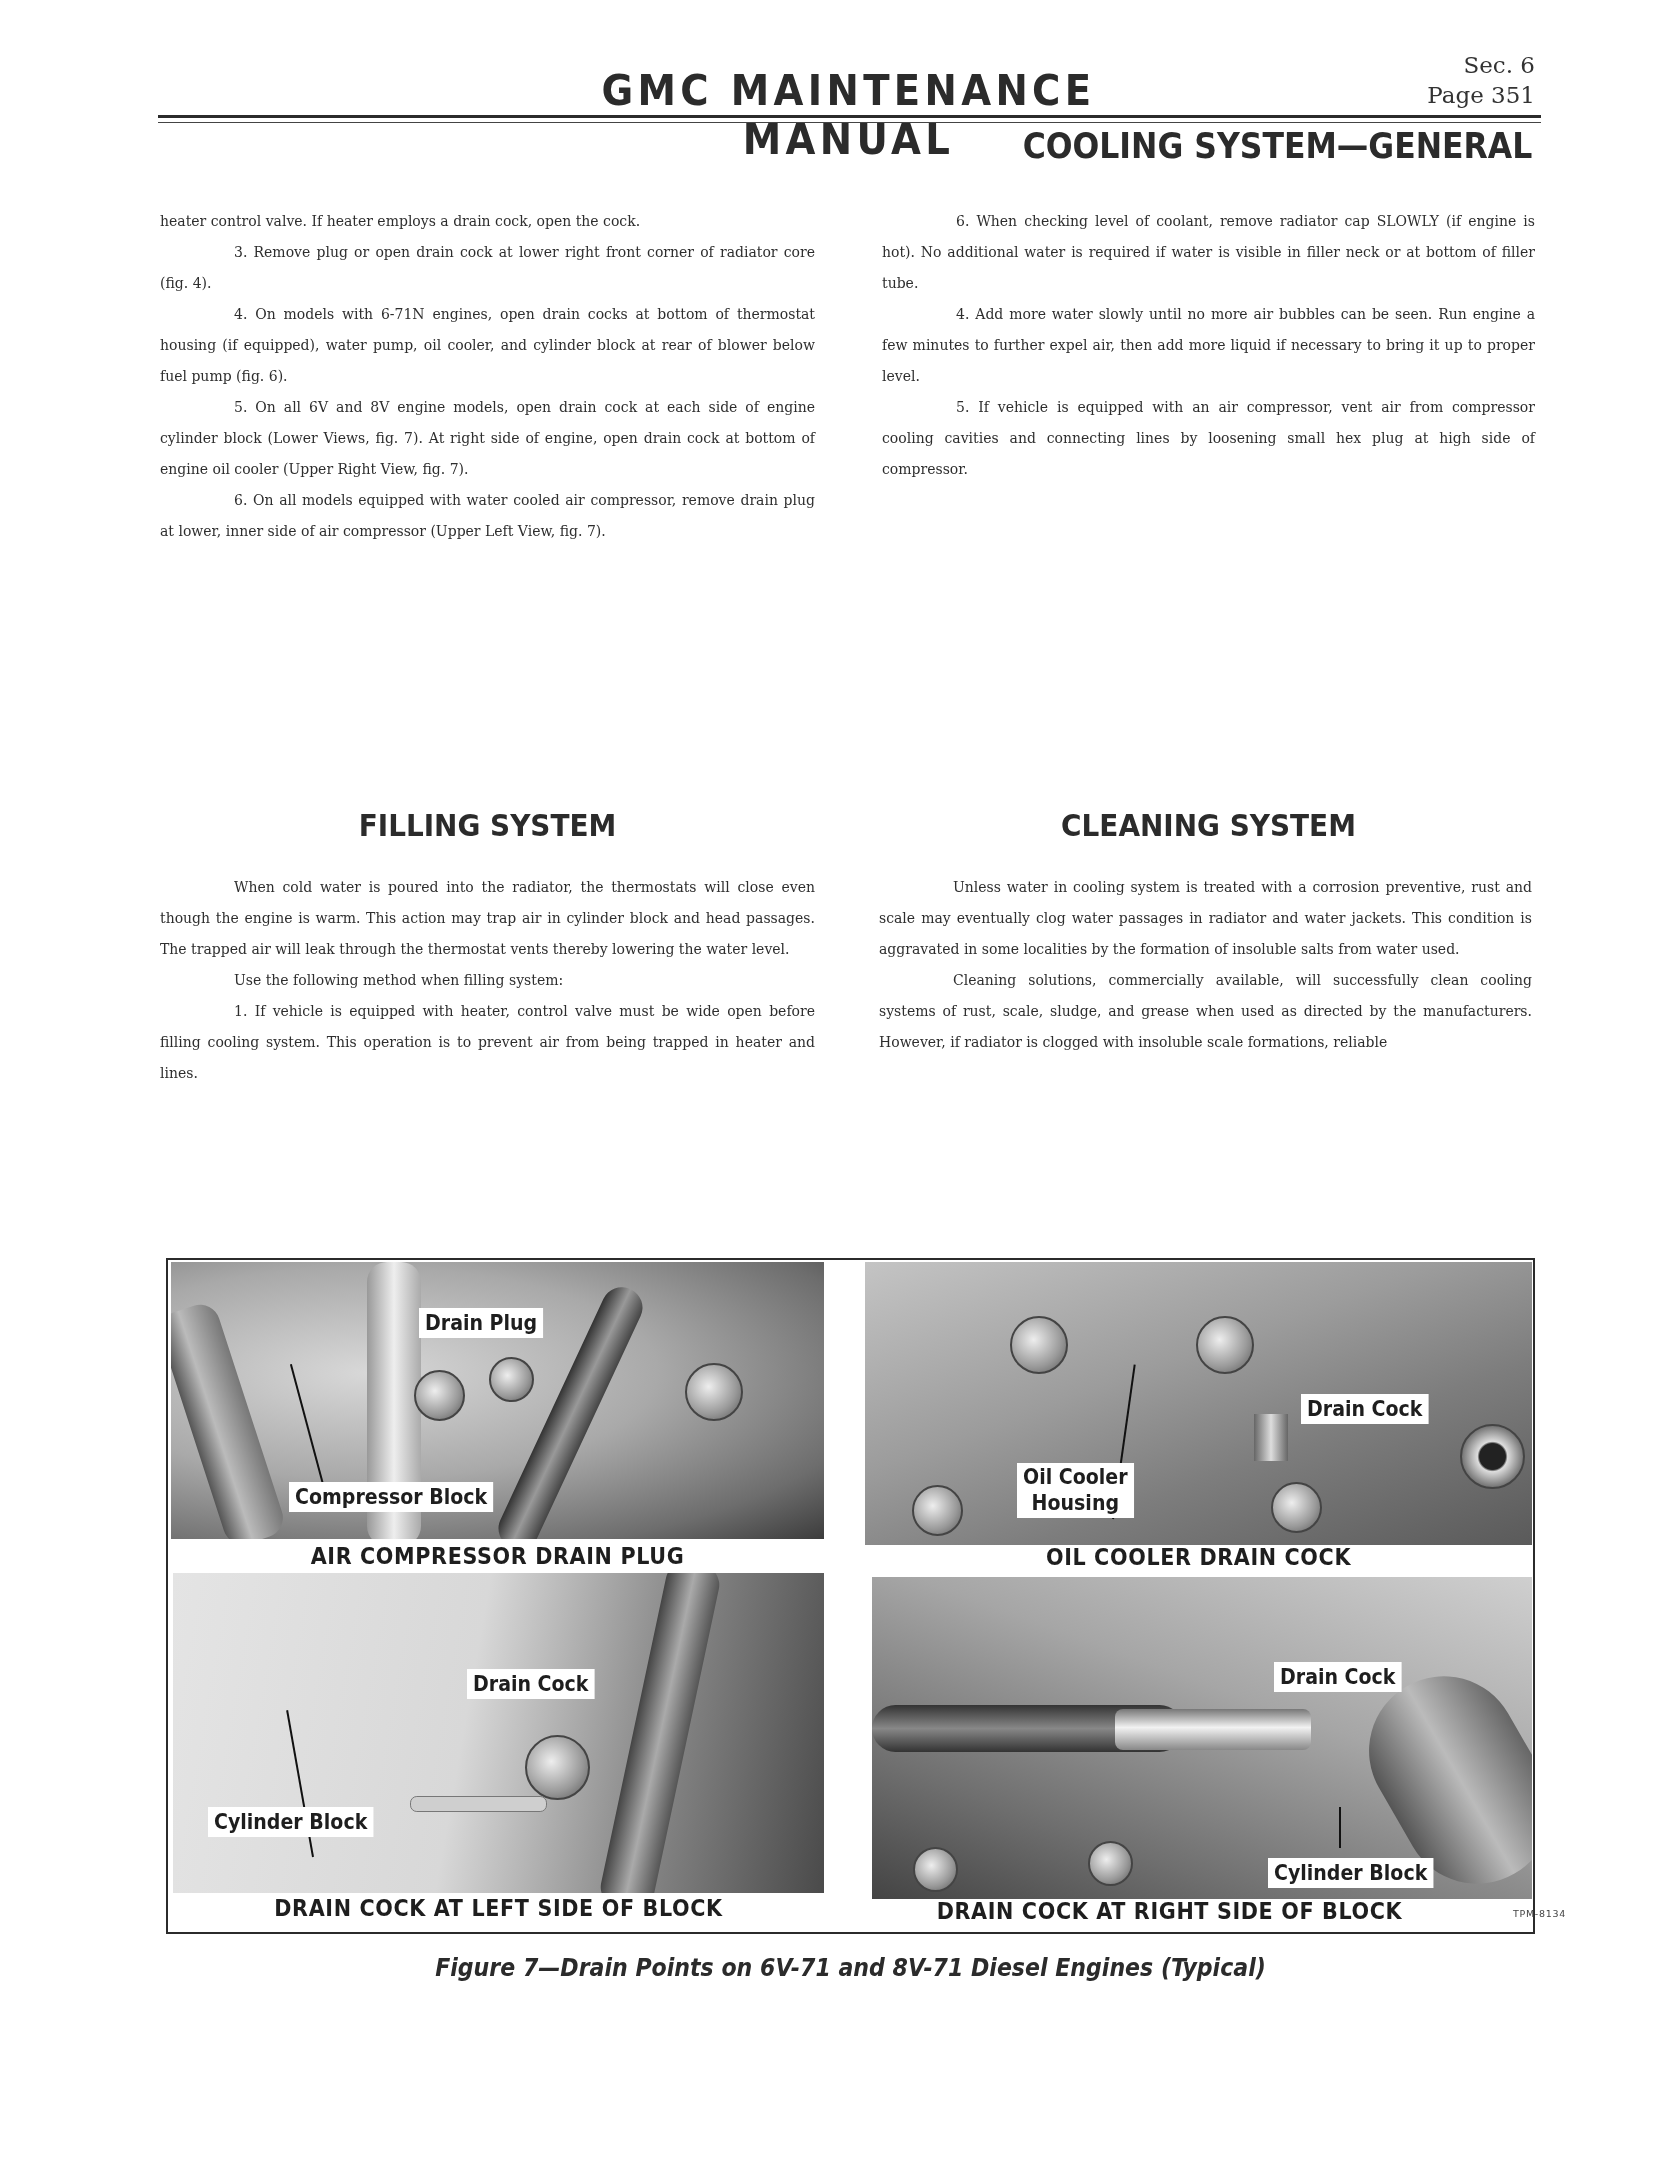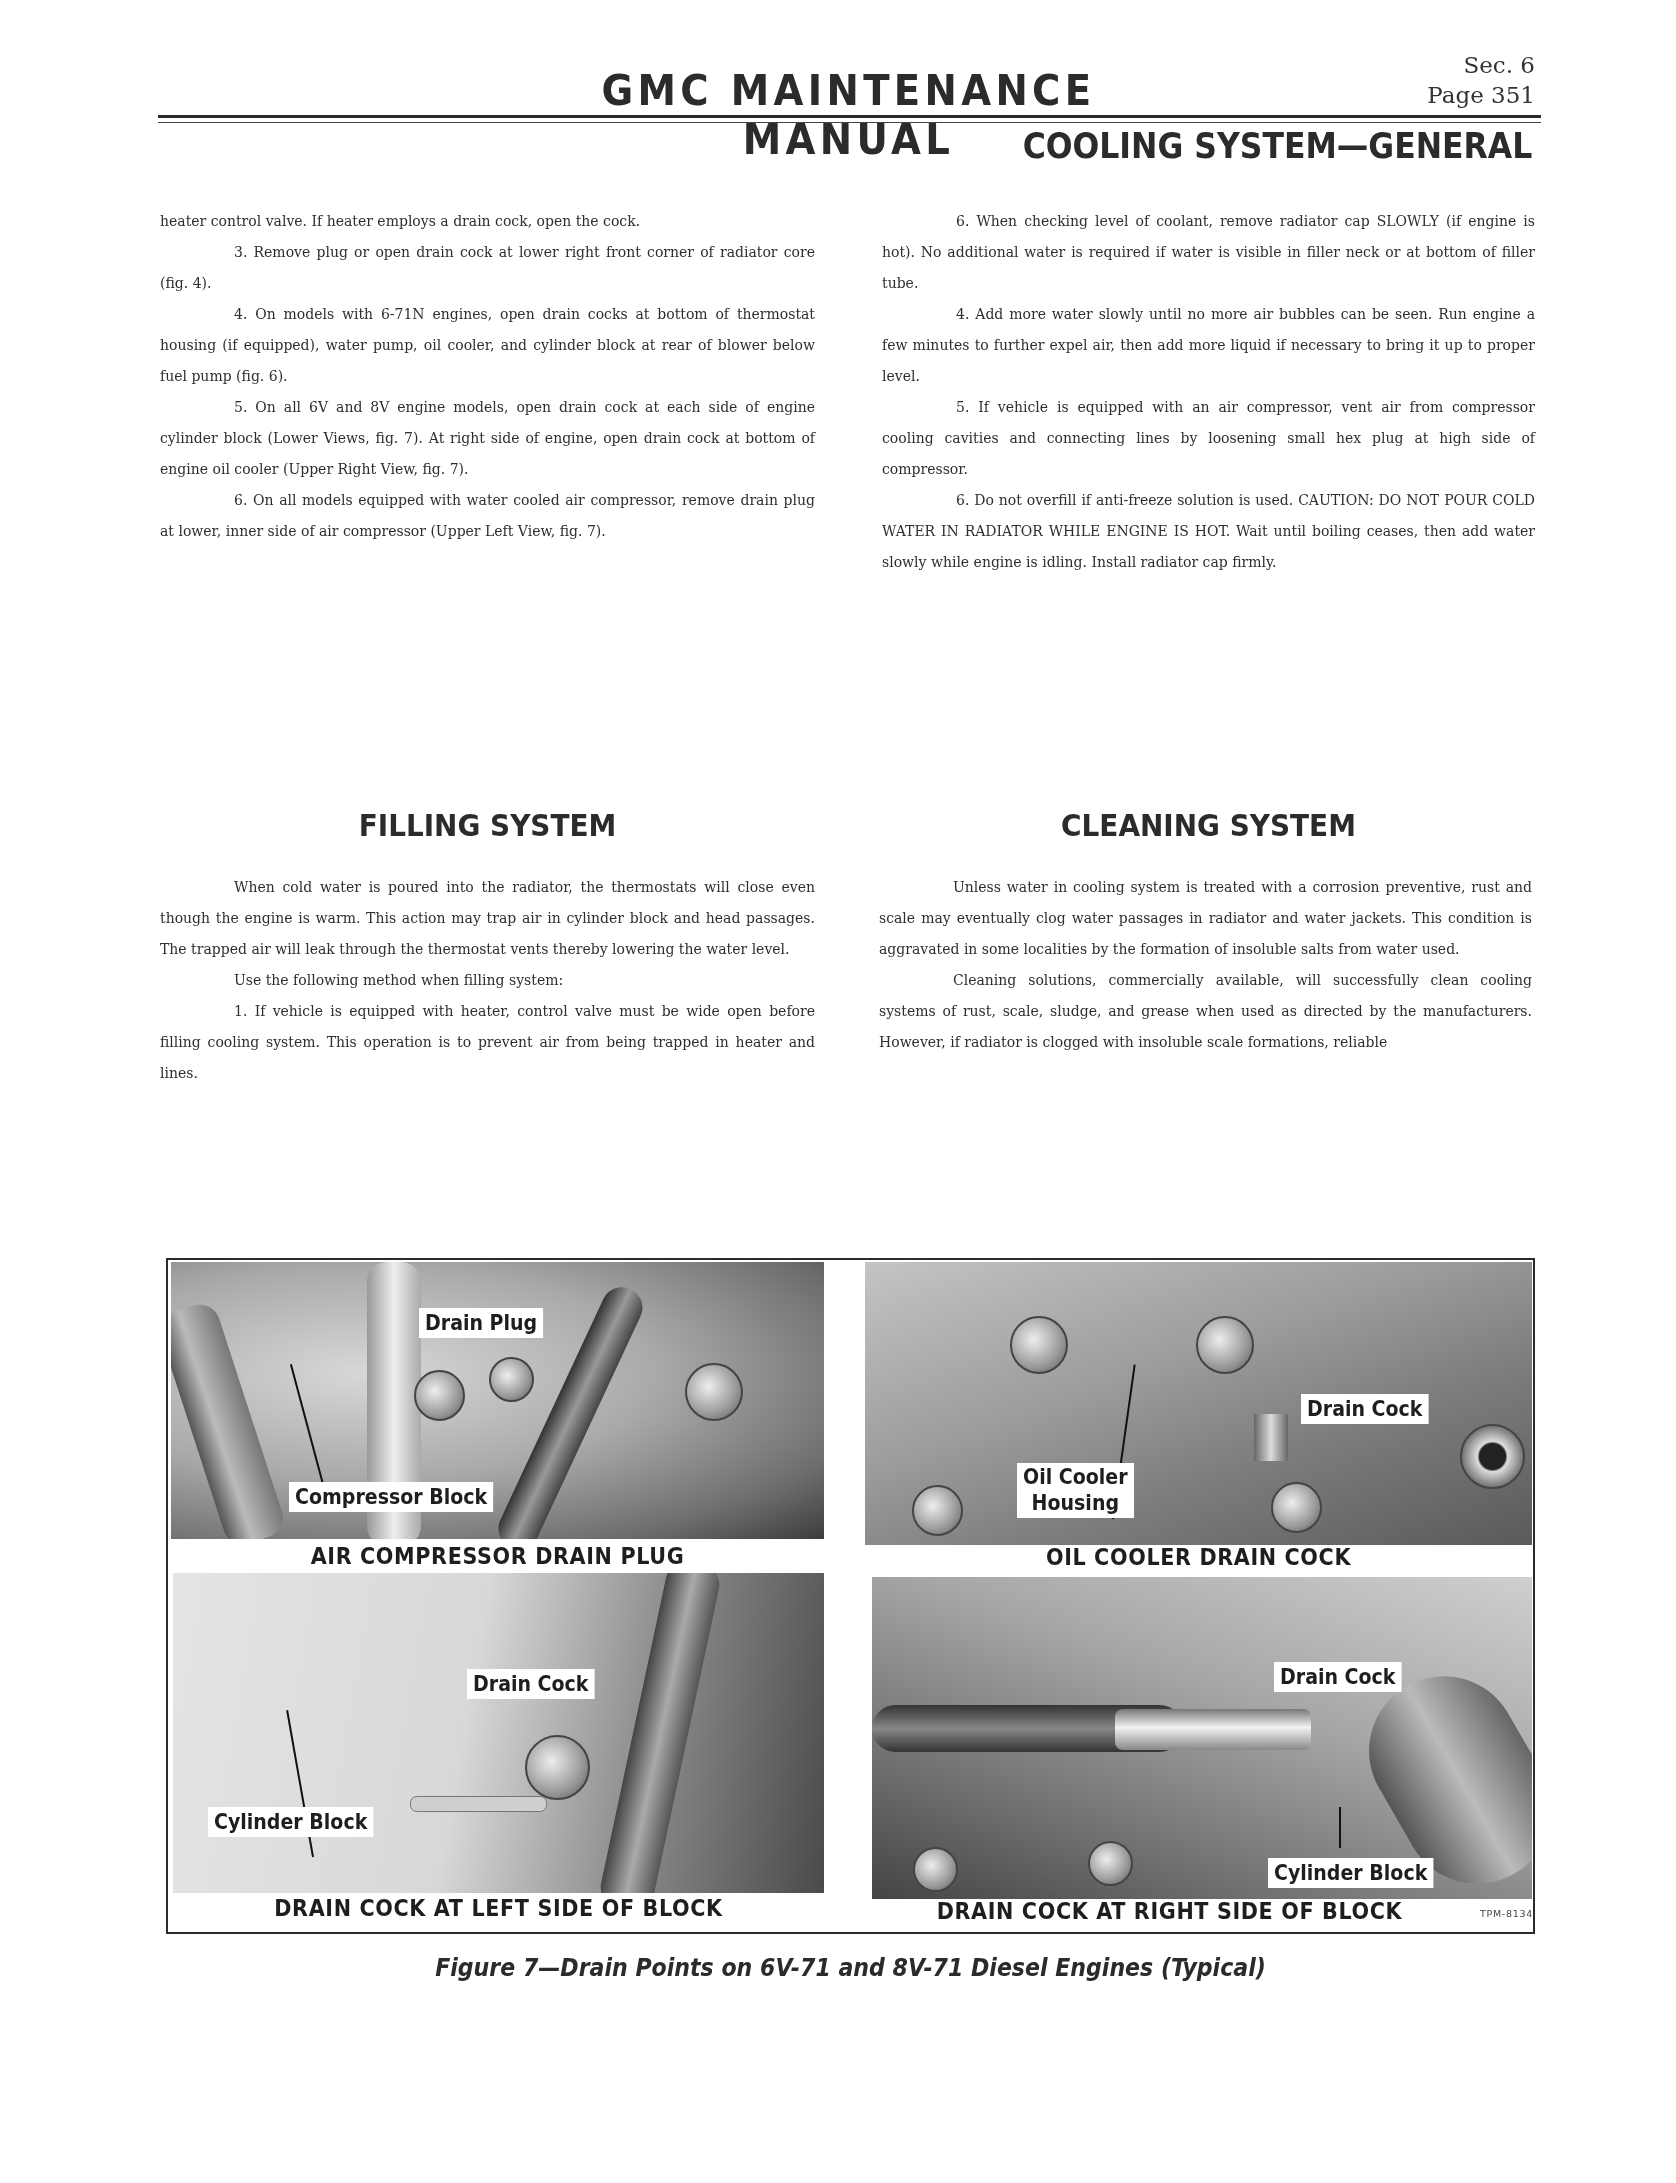--- a/index.html
+++ b/index.html
@@ -72,21 +72,21 @@
   .cap {
     position: absolute; text-align: center;
     font-family: "DejaVu Sans", sans-serif; font-weight: bold;
     font-size: 23px; color: #1e1e1e; letter-spacing: 0.7px;
     transform: scaleX(0.9);
   }
   .cap1 { left: 171px; top: 1543px; width: 653px; }
   .cap2 { left: 865px; top: 1544px; width: 667px; }
   .cap3 { left: 173px; top: 1895px; width: 651px; }
   .cap4 { left: 872px; top: 1898px; width: 595px; }
-  .tpm { left: 1480px; top: 1908px; font-family: "DejaVu Sans", sans-serif; font-size: 9.5px; color: #444; letter-spacing: 0.7px; }
+  .tpm { left: 1513px; top: 1908px; font-family: "DejaVu Sans", sans-serif; font-size: 9.5px; color: #444; letter-spacing: 0.7px; }
 
   .fig-caption {
     left: 166px; top: 1954px; width: 1369px; text-align: center;
     font-family: "DejaVu Sans", sans-serif; font-weight: bold; font-style: italic;
     font-size: 24px; color: #2b2b2b; transform: scaleX(0.92);
   }
 </style>
 </head>
 <body>
 
@@ -104,21 +104,20 @@
   <p>3. Remove plug or open drain cock at lower right front corner of radiator core (fig. 4).</p>
   <p>4. On models with 6-71N engines, open drain cocks at bottom of thermostat housing (if equipped), water pump, oil cooler, and cylinder block at rear of blower below fuel pump (fig. 6).</p>
   <p>5. On all 6V and 8V engine models, open drain cock at each side of engine cylinder block (Lower Views, fig. 7). At right side of engine, open drain cock at bottom of engine oil cooler (Upper Right View, fig. 7).</p>
   <p>6. On all models equipped with water cooled air compressor, remove drain plug at lower, inner side of air compressor (Upper Left View, fig. 7).</p>
 </div>
 
 <div class="abs col col-right">
   <p>6. When checking level of coolant, remove radiator cap SLOWLY (if engine is hot). No additional water is required if water is visible in filler neck or at bottom of filler tube.</p>
   <p>4. Add more water slowly until no more air bubbles can be seen. Run engine a few minutes to further expel air, then add more liquid if necessary to bring it up to proper level.</p>
   <p>5. If vehicle is equipped with an air compressor, vent air from compressor cooling cavities and connecting lines by loosening small hex plug at high side of compressor.</p>
-  <p>6. Do not overfill if anti-freeze solution is used. CAUTION: DO NOT POUR COLD WATER IN RADIATOR WHILE ENGINE IS HOT. Wait until boiling ceases, then add water slowly while engine is idling. Install radiator cap firmly.</p>
 </div>
 
 <div class="abs sec-head sec-left">FILLING SYSTEM</div>
 <div class="abs sec-head sec-right">CLEANING SYSTEM</div>
 
 <div class="abs col col-left-2">
   <p>When cold water is poured into the radiator, the thermostats will close even though the engine is warm. This action may trap air in cylinder block and head passages. The trapped air will leak through the thermostat vents thereby lowering the water level.</p>
   <p>Use the following method when filling system:</p>
   <p>1. If vehicle is equipped with heater, control valve must be wide open before filling cooling system. This operation is to prevent air from being trapped in heater and lines.</p>
 </div>

